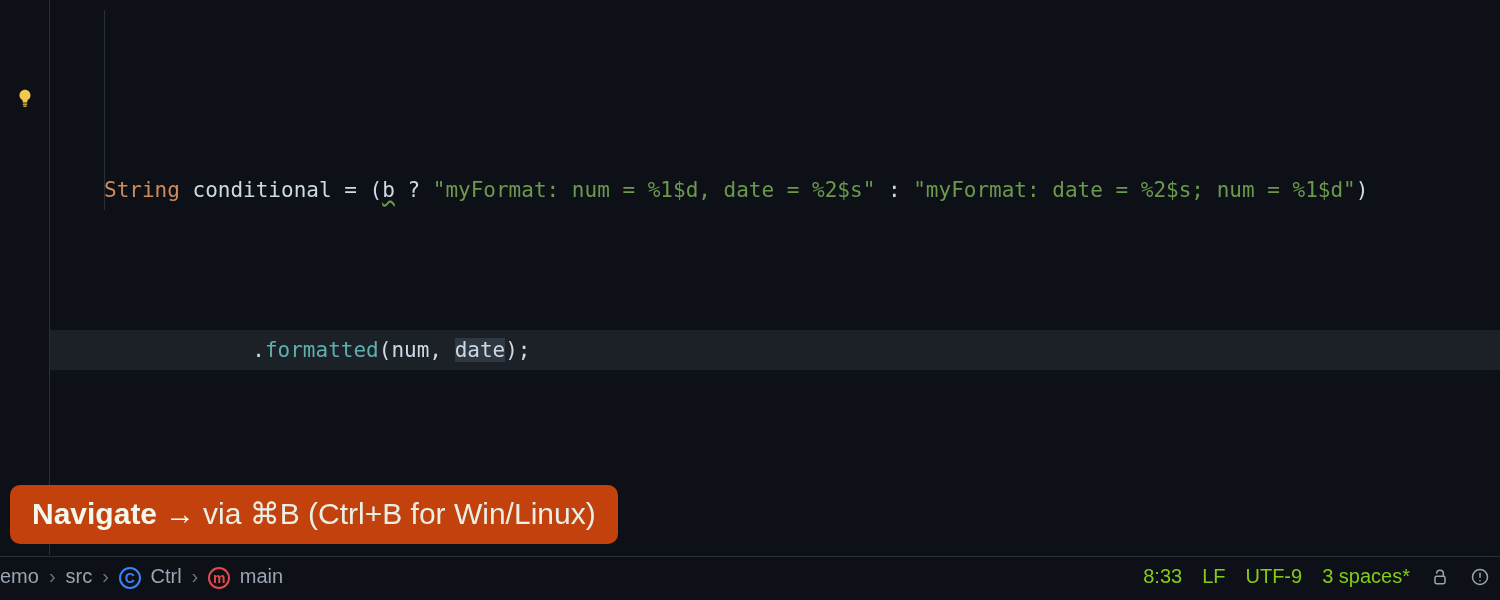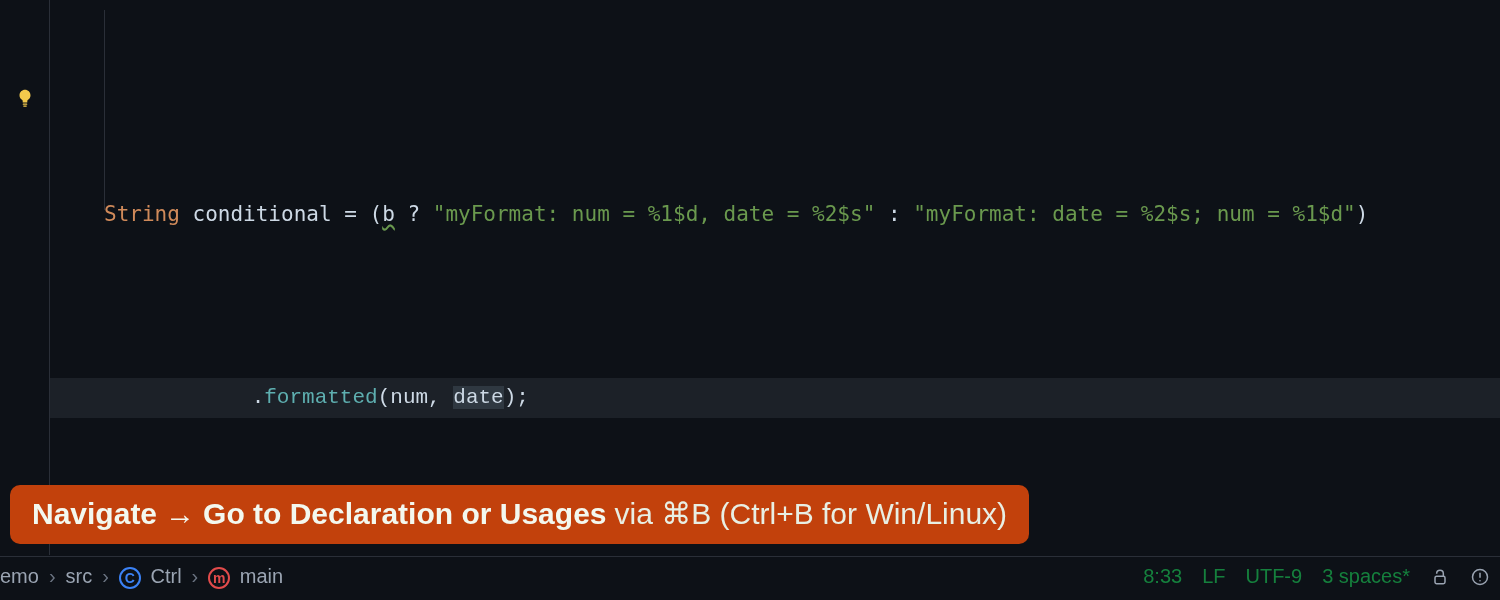--- a/index.html
+++ b/index.html
@@ -32,25 +32,23 @@
       flex: 1;
       padding-top: 10px;
       font-size: 21px;
       line-height: 40px;
       white-space: pre;
       position: relative;
     }
     .code-line {
       padding-left: 0;
       height: 40px;
-      margin-top: 24px;
     }
     .code-line.highlighted {
       background: #1c2128;
-      font-family: Liberation Mono, monospace;
     }
     .sel {
       background: #2f3841;
     }
     .indent-guide {
       position: absolute;
       width: 1px;
       background: #2a2f38;
       top: 0;
       bottom: 0;
@@ -120,21 +118,21 @@
       margin-right: 4px;
     }
     .icon-class { border: 2px solid #3b82f6; color: #3b82f6; }
     .icon-method { border: 2px solid #e24b4b; color: #e24b4b; }
     .status-right {
       margin-left: auto;
       display: flex;
       align-items: center;
       gap: 20px;
     }
-    .status-item { color: #15803d; }
+    .status-item { color: #84cc16; }
     .lock-icon, .alert-icon {
       display: inline-flex;
       align-items: center;
     }
   </style>
 </head>
 <body>
 
 <div class="editor-area">
   <div class="gutter">
@@ -159,21 +157,20 @@
 
     
 
     
   </div>
 </div>
 
 <div class="hint-banner">
   <span class="hint-strong">Navigate</span>
   <span class="hint-strong hint-arrow">→</span>
-  <span class="hint-strong">Go to Declaration or Usages</span>
   <span> via ⌘B (Ctrl+B for Win/Linux)</span>
 </div>
 
 <div class="statusbar">
   <div class="breadcrumbs">
     <span class="crumb">emo</span>
     <span class="crumb-sep">›</span>
     <span class="crumb">src</span>
     <span class="crumb-sep">›</span>
     <span class="crumb">

